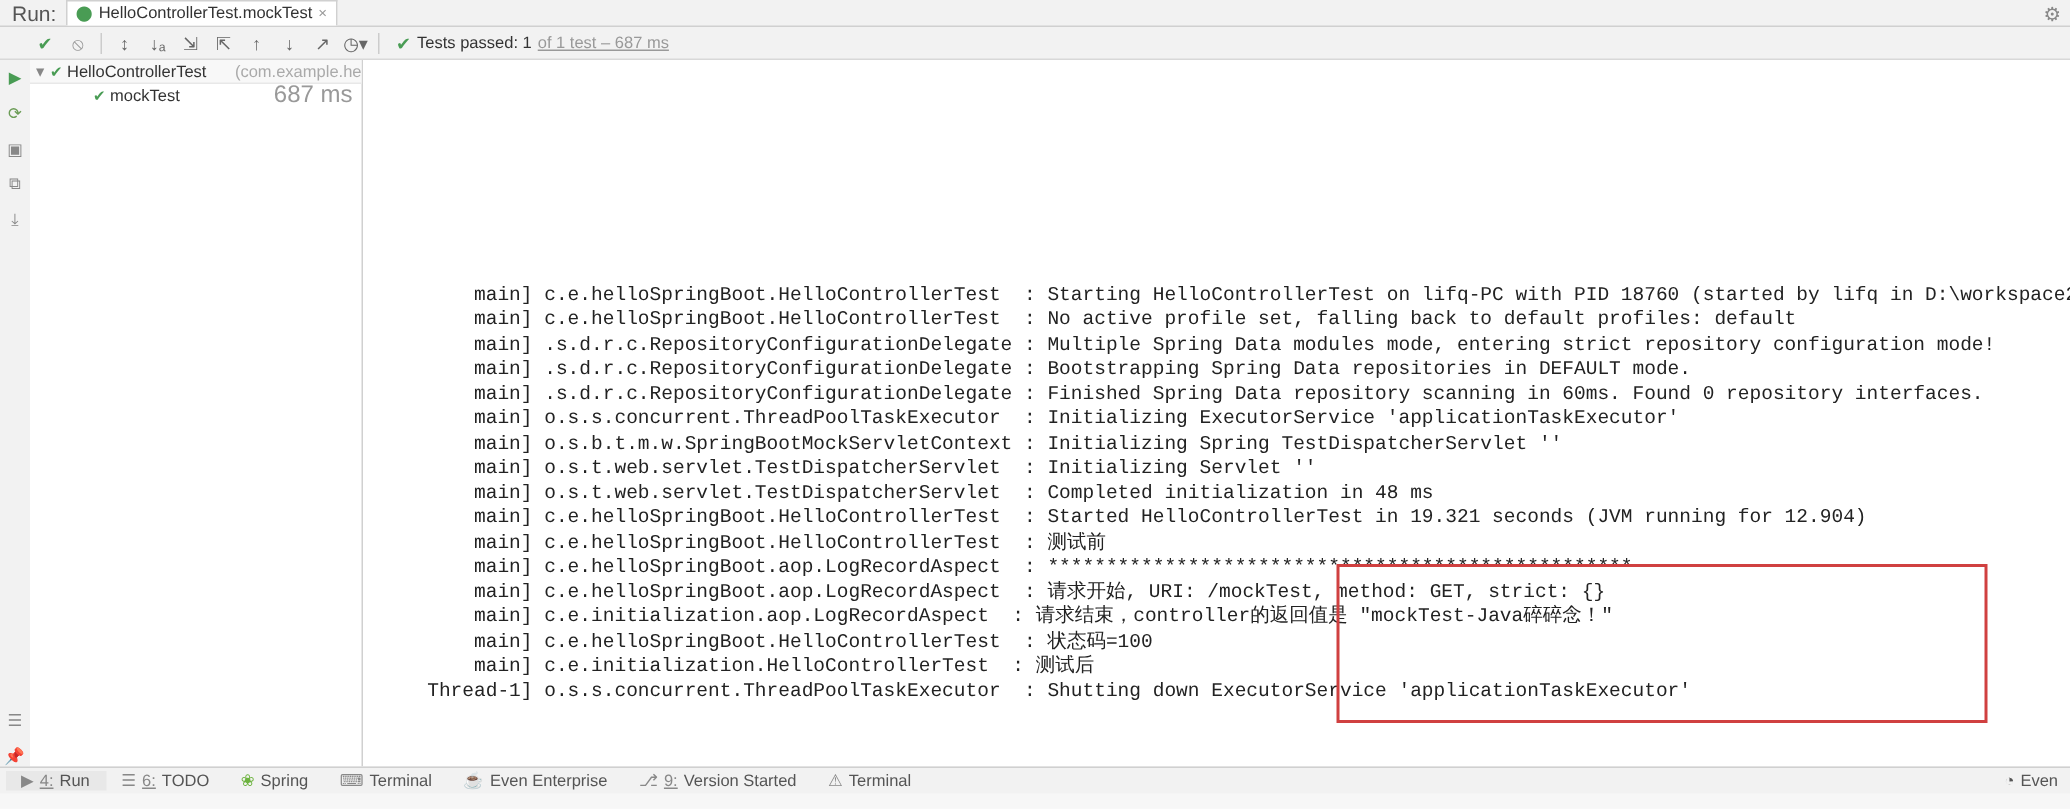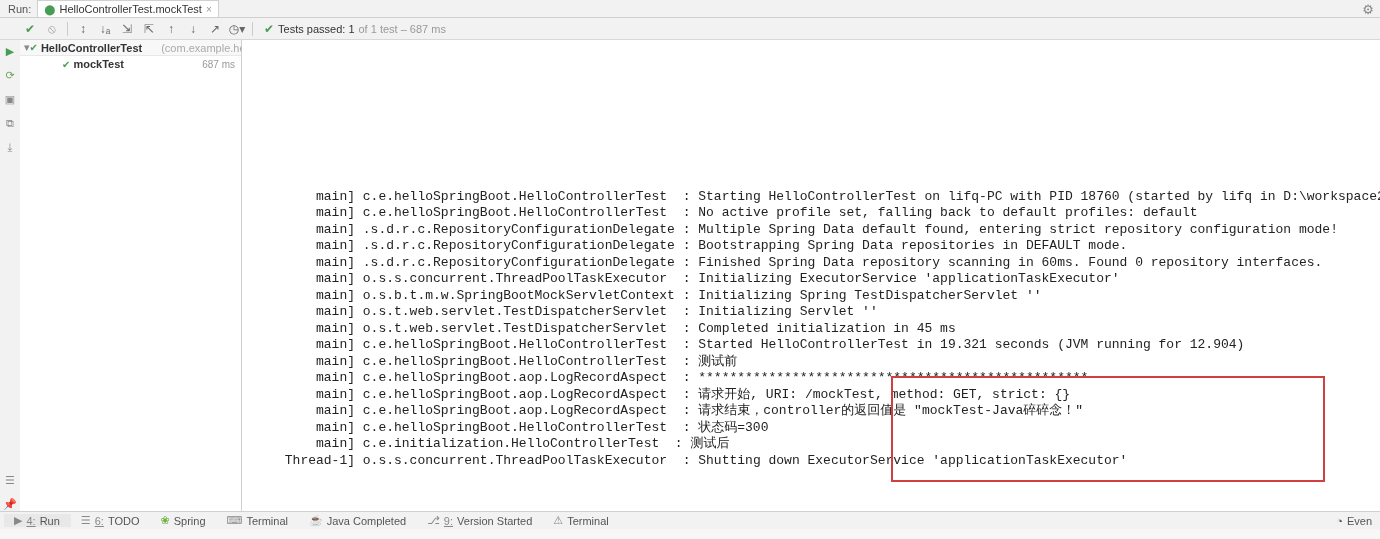--- a/index.html
+++ b/index.html
@@ -14,21 +14,21 @@
   color: #333;
 }
 .top-tab-bar {
   height: 18px;
   background: #f2f2f2;
   border-bottom: 1px solid #d0d0d0;
   display: flex;
   align-items: center;
   padding-left: 2px;
 }
-.run-label { font-size: 11px; padding: 0 6px; color: #555; }
+.run-label { font-size: 14px; padding: 0 6px; color: #555; }
 .top-tab {
   background: #fff;
   border: 1px solid #d0d0d0;
   border-bottom: none;
   height: 17px;
   display: flex;
   align-items: center;
   padding: 0 6px;
   font-size: 11px;
   gap: 4px;
@@ -52,21 +52,21 @@
 }
 .tool-btn.green { color: #499c54; }
 .tool-btn.gray { color: #999; }
 .tool-sep { width: 1px; height: 14px; background: #ccc; margin: 0 3px; }
 .tests-passed {
   display: flex; align-items: center; gap: 4px;
   font-size: 11px; margin-left: 6px;
   color: #333;
 }
 .tests-passed .check { color: #499c54; font-size: 12px; }
-.tests-passed .muted { color: #999; }
+.tests-passed .muted { color: #999; text-decoration: underline; }
 
 .main-area {
   display: flex;
   height: calc(100% - 18px - 22px - 18px - 10px);
 }
 .left-gutter {
   width: 20px;
   background: #f2f2f2;
   display: flex;
   flex-direction: column;
@@ -84,23 +84,23 @@
   font-size: 11px;
 }
 .tree-row {
   display: flex; align-items: center;
   height: 16px; padding-left: 4px;
   position: relative;
 }
 .tree-row.header { background: #f8f8f8; border-bottom: 1px solid #e8e8e8; }
 .tree-arrow { color: #888; width: 10px; }
 .tree-check { color: #499c54; font-size: 10px; margin-right: 3px; }
-.tree-name { color: #333; font-weight: bold; }
+.tree-name { color: #333; }
 .tree-subpath { color: #aaa; margin-left: 19px; }
-.tree-time { position: absolute; right: 6px; color: #999; font-size: 10px; }
+.tree-time { position: absolute; right: 6px; color: #999; font-size: 16px; }
 .tree-row.child { padding-left: 42px; }
 
 .console-panel {
   flex: 1;
   background: #fff;
   overflow: hidden;
   font-family: "Consolas", "Courier New", monospace;
   font-size: 13px;
   line-height: 16.5px;
   color: #222;
@@ -208,33 +208,33 @@
     <div class="tree-row child">
       <span class="tree-check">✔</span>
       <span class="tree-name">mockTest</span>
       <span class="tree-time">687 ms</span>
     </div>
   </div>
 
   <div class="console-panel">
 <span>     main] c.e.helloSpringBoot.HelloControllerTest  : Starting HelloControllerTest on lifq-PC with PID 18760 (started by lifq in D:\workspace2019\he</span>
 <span>     main] c.e.helloSpringBoot.HelloControllerTest  : No active profile set, falling back to default profiles: default</span>
-<span>     main] .s.d.r.c.RepositoryConfigurationDelegate : Multiple Spring Data default found, entering strict repository configuration mode!</span>
+<span>     main] .s.d.r.c.RepositoryConfigurationDelegate : Multiple Spring Data modules mode, entering strict repository configuration mode!</span>
 <span>     main] .s.d.r.c.RepositoryConfigurationDelegate : Bootstrapping Spring Data repositories in DEFAULT mode.</span>
 <span>     main] .s.d.r.c.RepositoryConfigurationDelegate : Finished Spring Data repository scanning in 60ms. Found 0 repository interfaces.</span>
 <span>     main] o.s.s.concurrent.ThreadPoolTaskExecutor  : Initializing ExecutorService 'applicationTaskExecutor'</span>
 <span>     main] o.s.b.t.m.w.SpringBootMockServletContext : Initializing Spring TestDispatcherServlet ''</span>
 <span>     main] o.s.t.web.servlet.TestDispatcherServlet  : Initializing Servlet ''</span>
-<span>     main] o.s.t.web.servlet.TestDispatcherServlet  : Completed initialization in 45 ms</span>
+<span>     main] o.s.t.web.servlet.TestDispatcherServlet  : Completed initialization in 48 ms</span>
 <span>     main] c.e.helloSpringBoot.HelloControllerTest  : Started HelloControllerTest in 19.321 seconds (JVM running for 12.904)</span>
 <span>     main] c.e.helloSpringBoot.HelloControllerTest  : 测试前</span>
 <span>     main] c.e.helloSpringBoot.aop.LogRecordAspect  : **************************************************</span>
 <span>     main] c.e.helloSpringBoot.aop.LogRecordAspect  : 请求开始, URI: /mockTest, method: GET, strict: {}</span>
-<span>     main] c.e.helloSpringBoot.aop.LogRecordAspect  : 请求结束，controller的返回值是 "mockTest-Java碎碎念！"</span>
-<span>     main] c.e.helloSpringBoot.HelloControllerTest  : 状态码=300</span>
+<span>     main] c.e.initialization.aop.LogRecordAspect  : 请求结束，controller的返回值是 "mockTest-Java碎碎念！"</span>
+<span>     main] c.e.helloSpringBoot.HelloControllerTest  : 状态码=100</span>
 <span>     main] c.e.initialization.HelloControllerTest  : 测试后</span>
 <span> Thread-1] o.s.s.concurrent.ThreadPoolTaskExecutor  : Shutting down ExecutorService 'applicationTaskExecutor'</span>
     <div class="red-box"></div>
   </div>
 </div>
 
 <div class="bottom-bar">
   <div class="bottom-item active">
     <span class="ico">▶</span>
     <span class="num">4:</span>
@@ -248,21 +248,21 @@
   <div class="bottom-item">
     <span class="ico" style="color:#6db33f;">❀</span>
     <span>Spring</span>
   </div>
   <div class="bottom-item">
     <span class="ico">⌨</span>
     <span>Terminal</span>
   </div>
   <div class="bottom-item">
     <span class="ico">☕</span>
-    <span>Java Completed</span>
+    <span>Even Enterprise</span>
   </div>
   <div class="bottom-item">
     <span class="ico">⎇</span>
     <span class="num">9:</span>
       <span>Version Started</span>
   </div>
   <div class="bottom-item">
     <span class="ico">⚠</span>
     <span>Terminal</span>
   </div>

